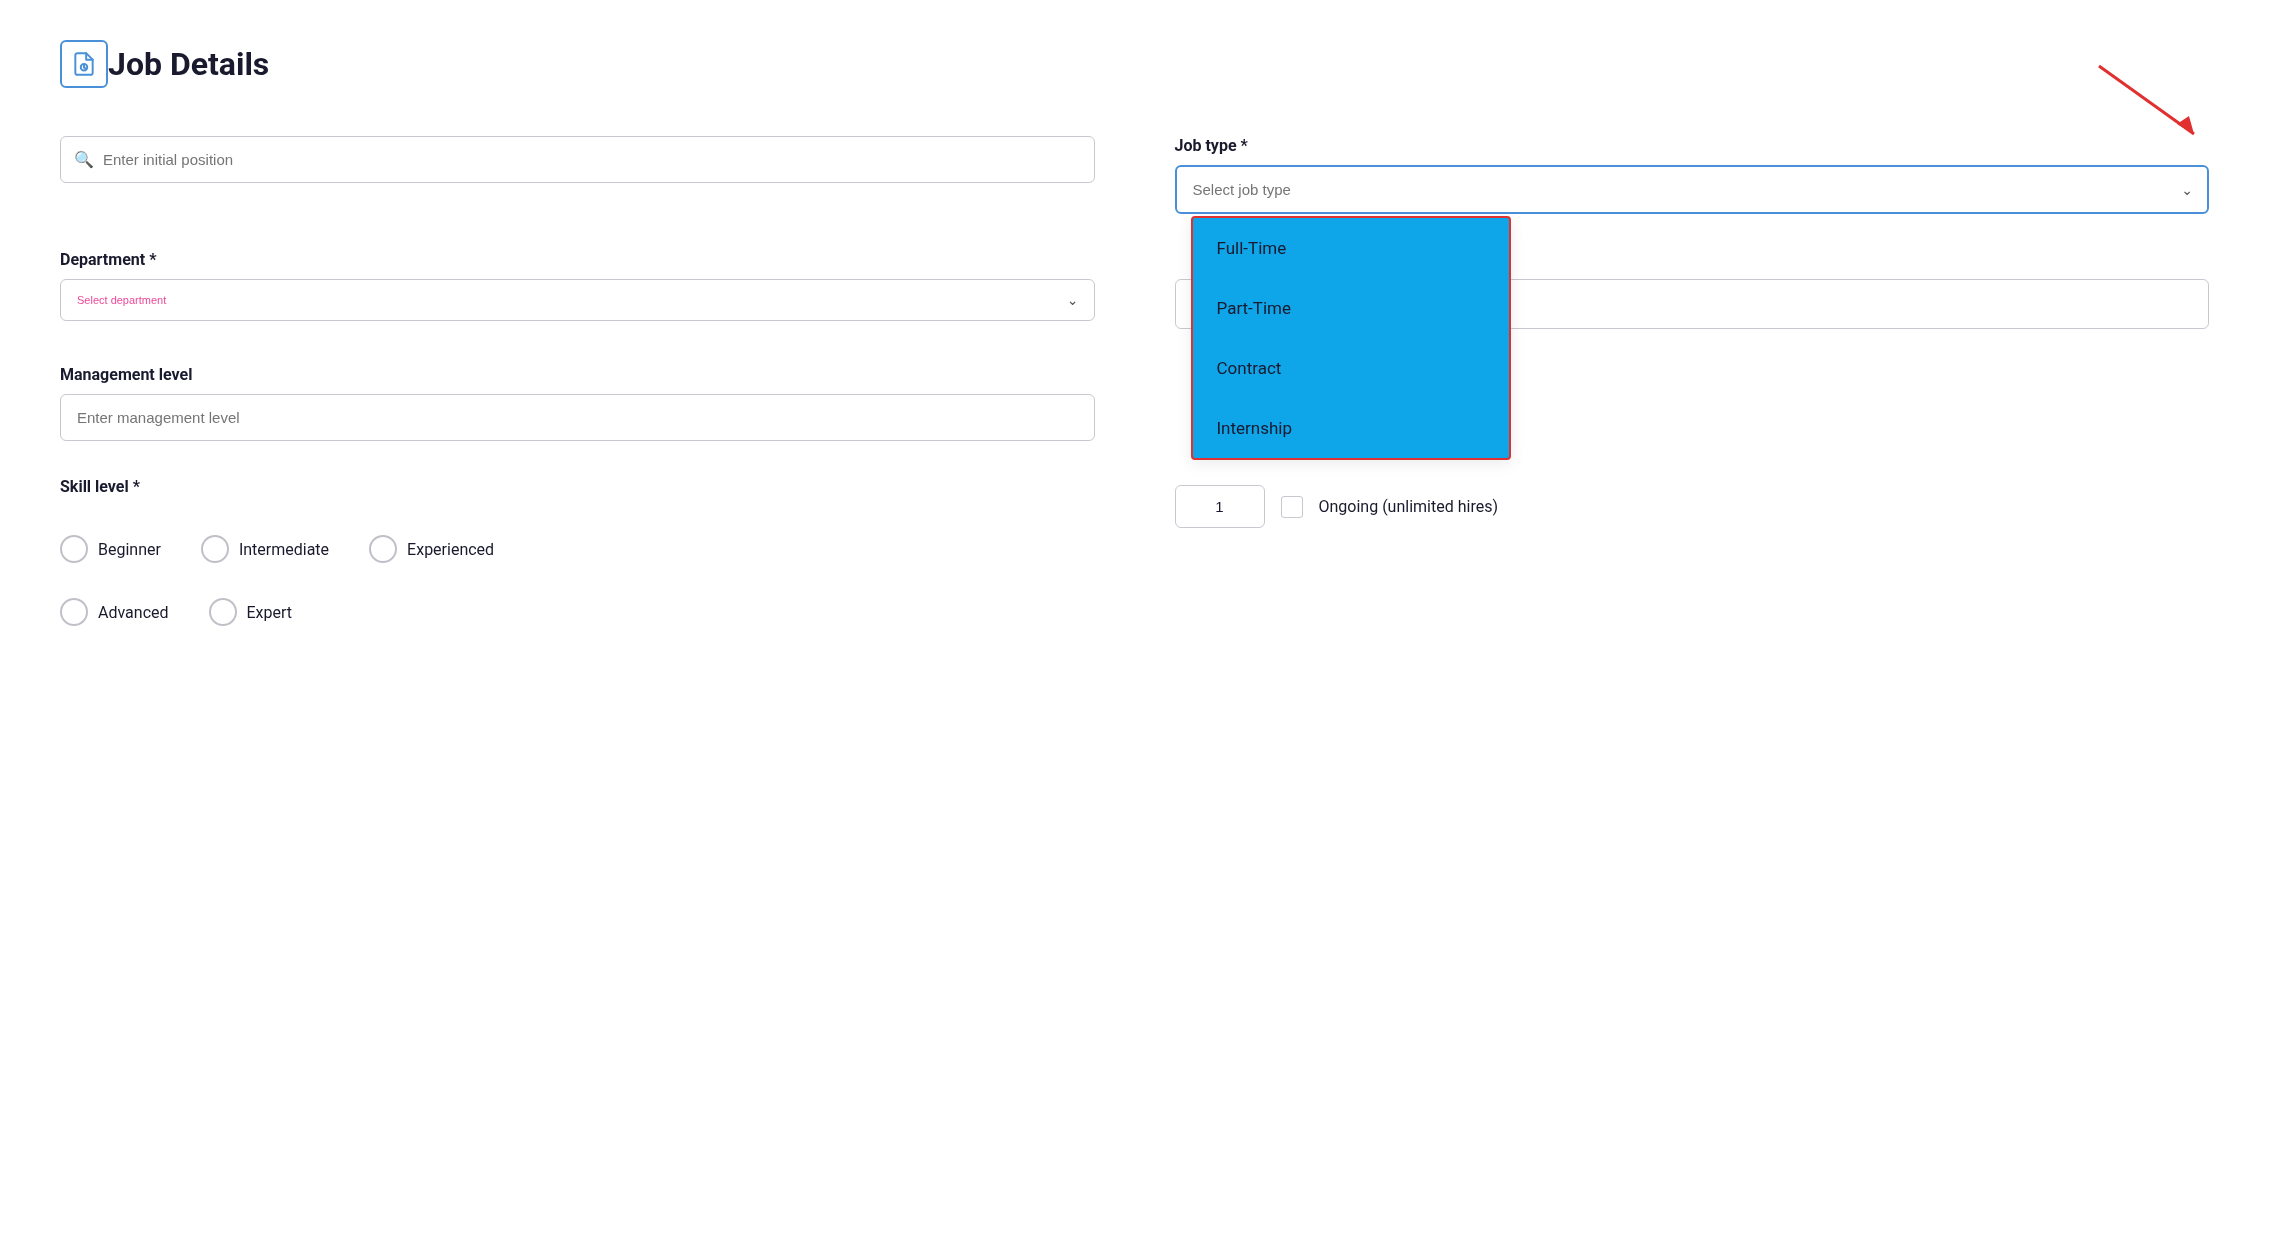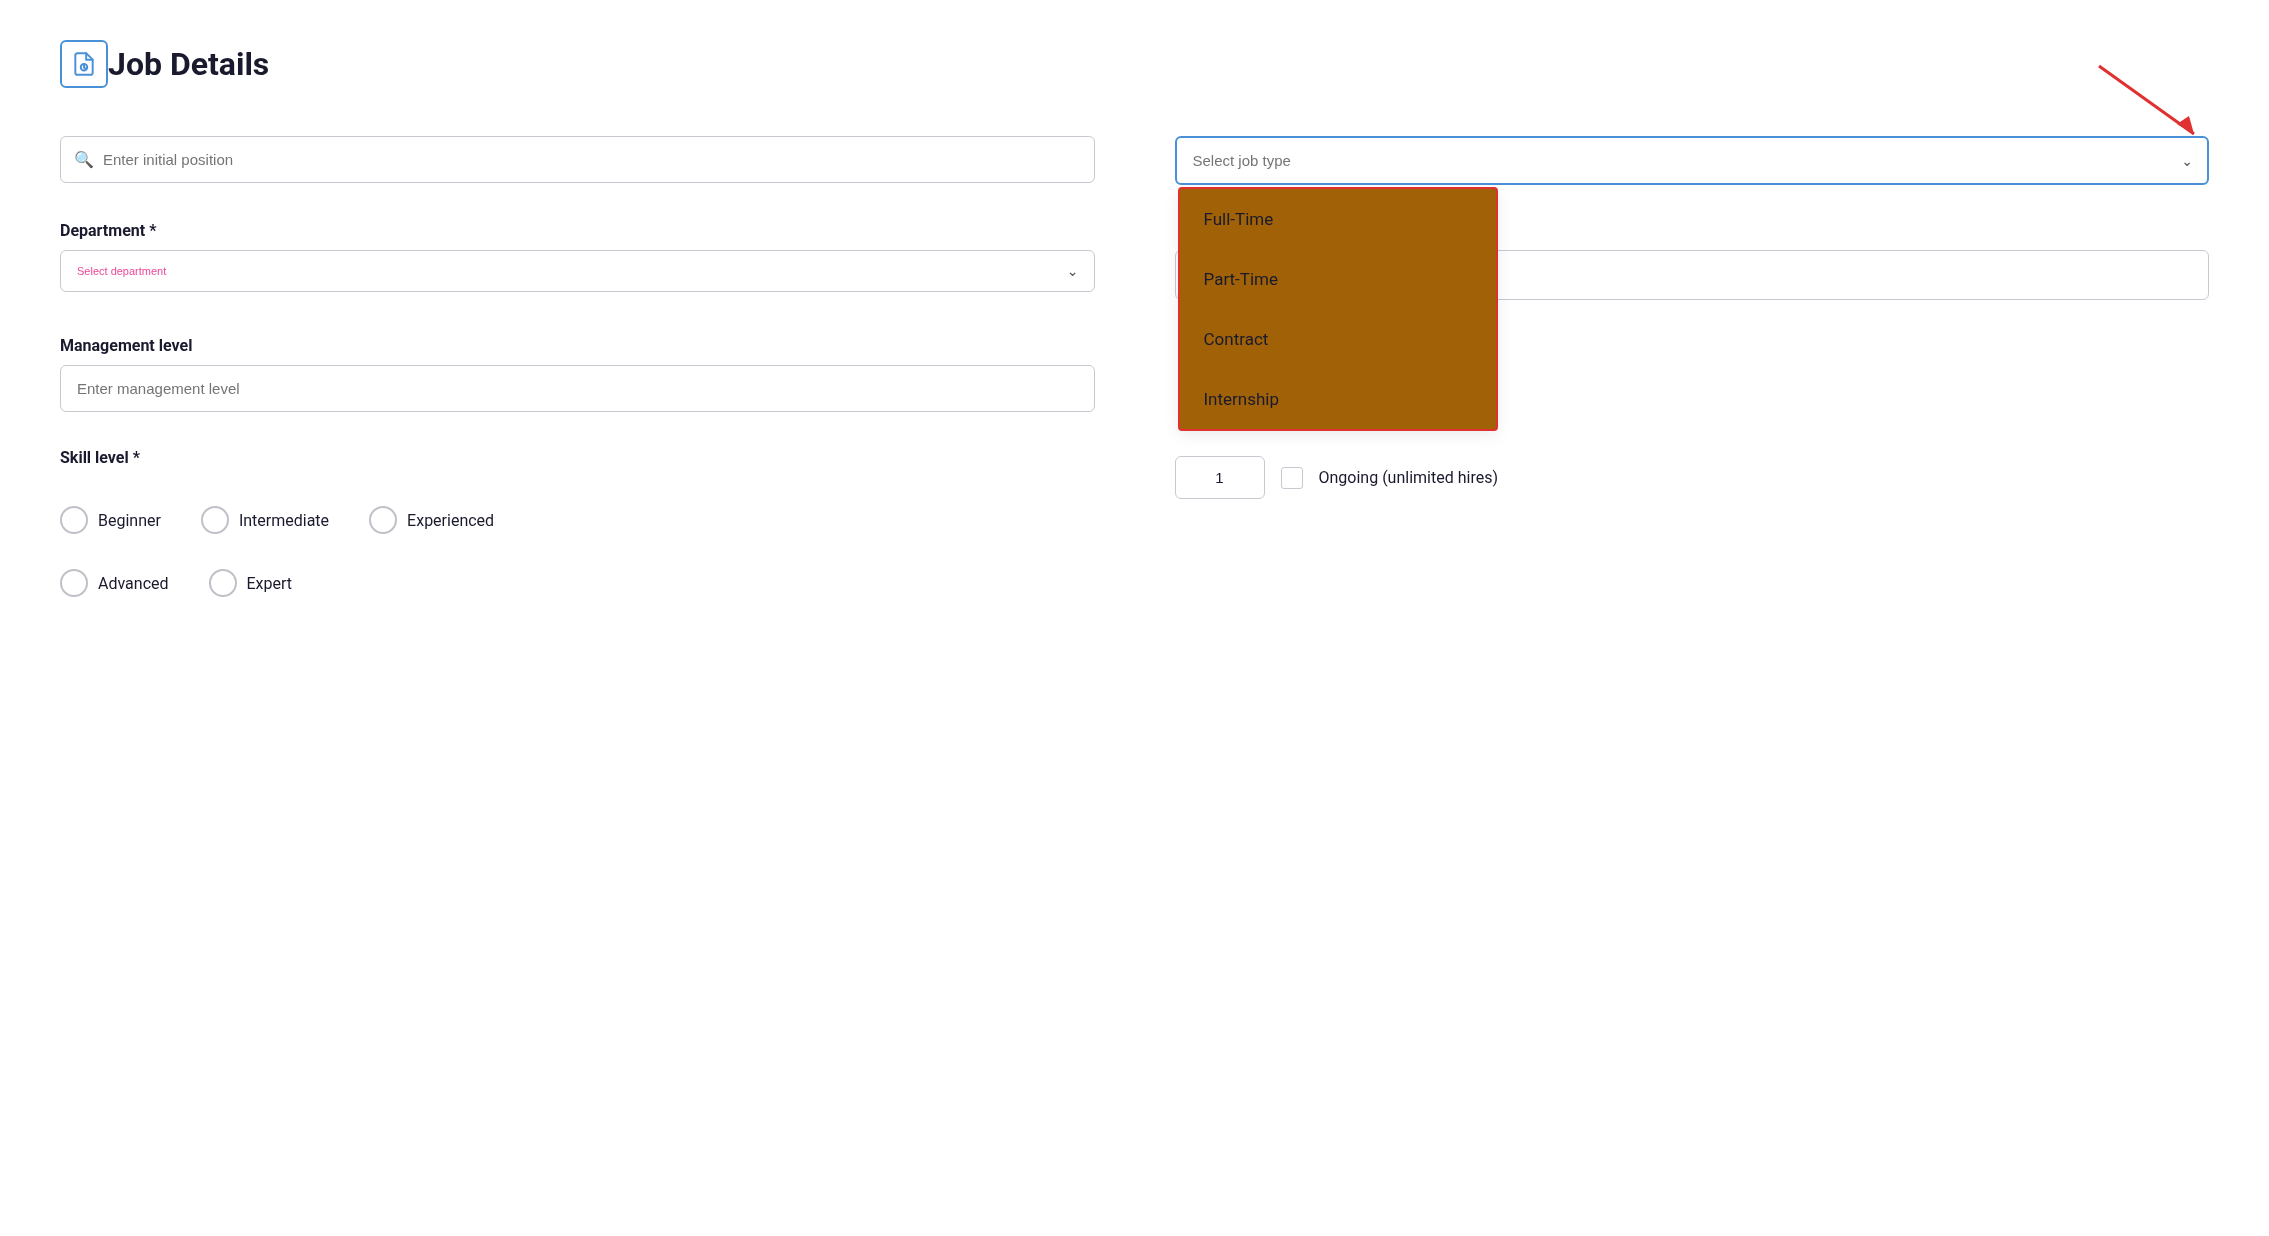--- a/index.html
+++ b/index.html
@@ -125,23 +125,23 @@
       color: #aaa;
       background: #fff;
       appearance: none;
       cursor: pointer;
       outline: none;
     }
 
     .dropdown-menu {
       position: absolute;
       top: calc(100% + 2px);
-      left: 3px;
+      left: 16px;
       width: 320px;
-      background: #a16207;
+      background: #0ea5e9;
       border: 2.5px solid #e03030;
       border-radius: 4px;
       z-index: 100;
       box-shadow: 0 4px 16px rgba(0,0,0,0.08);
     }
 
     .dropdown-item {
       padding: 20px 24px;
       font-size: 17px;
       color: #1a1a2e;
@@ -258,20 +258,24 @@
 <div class="form-layout">
 
   <div class="form-group">
     <div class="input-with-icon">
       <span class="input-search-icon">🔍</span>
       <input class="form-input with-icon" type="text" value="" placeholder="Enter initial position" style="">
     </div>
   </div>
 
   <div class="form-group right-side-group">
+    <label class="form-label">
+      <span>Job type</span>
+      <span class="required"> *</span>
+    </label>
 
     <svg class="annotation-arrow" viewBox="0 0 120 90">
       <line x1="10" y1="10" x2="105" y2="78" stroke="#e03030" stroke-width="3"></line>
       <polygon points="105,78 88,68 100,60" fill="#e03030"></polygon>
     </svg>
 
     <div class="job-type-select-wrapper">
       <input class="job-type-select" type="text" placeholder="Select job type" readonly="" style="">
       <span class="select-chevron">⌄</span>
 

